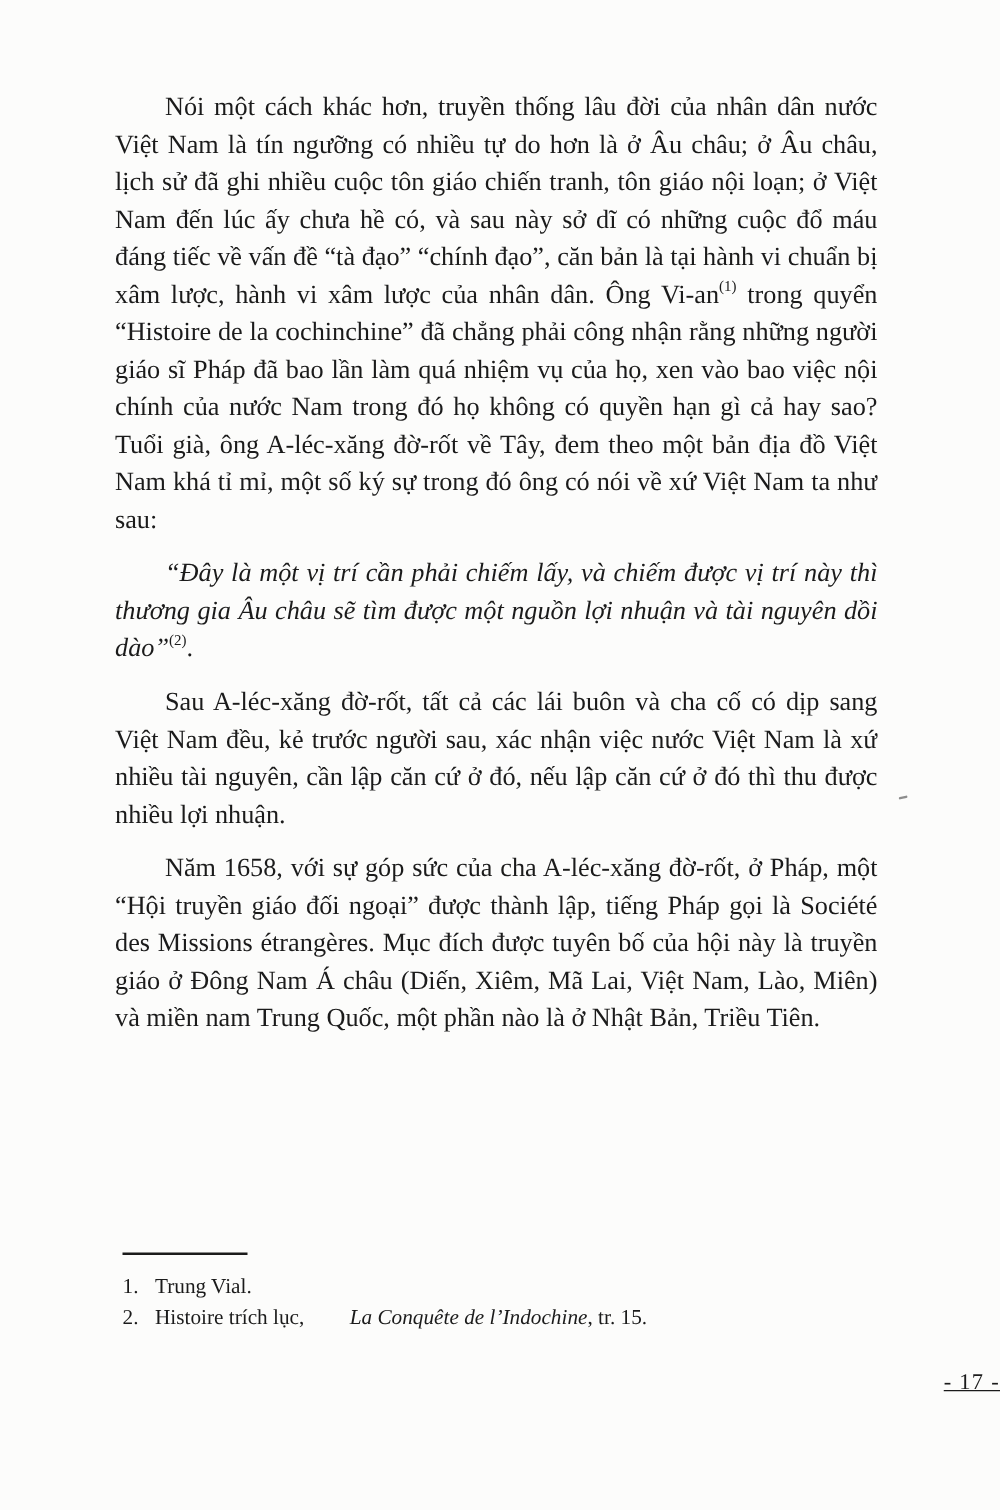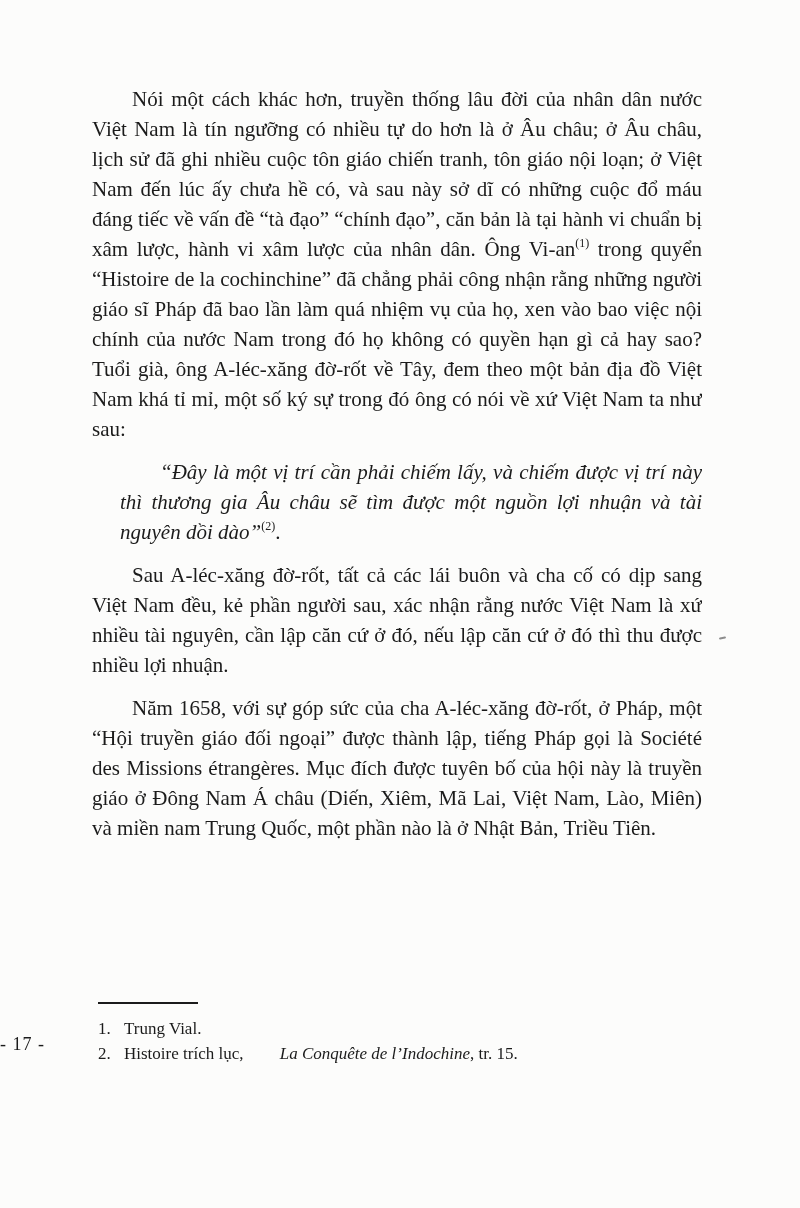--- a/index.html
+++ b/index.html
@@ -11,35 +11,34 @@
     height: 1208px;
     position: relative;
     overflow: hidden;
     background: #fcfcfb;
     color: #1b1b1b;
     font-family: "Liberation Serif", "DejaVu Serif", serif;
   }
   .text-block {
     position: absolute;
     left: 92px;
-    top: 84px;
+    top: 70px;
     width: 610px;
     height: 932px;
     font-size: 21px;
     line-height: 30px;
     text-align: justify;
     overflow: hidden;
   }
   .par {
     margin: 0 0 13px 0;
     text-indent: 40px;
   }
   .par.quote {
     font-style: italic;
-    margin-left: 28px;
   }
   .quote .roman {
     font-style: normal;
   }
   sup.fnref {
     font-size: 12px;
     line-height: 0;
     position: relative;
     top: -1px;
     vertical-align: super;
@@ -66,26 +65,27 @@
   }
   .fn-marker {
     flex: 0 0 26px;
   }
   .fn-text em {
     font-style: italic;
     margin-left: 32px;
   }
   .page-number {
     position: absolute;
-    top: 1034px;
+    top: 1095px;
     left: 0;
     width: 100%;
-    text-align: left;
+    text-align: right;
     font-size: 18px;
     letter-spacing: 1px;
+    text-decoration: underline;
   }
   .scan-artifact {
     position: absolute;
     left: 719px;
     top: 637px;
     width: 7px;
     height: 2px;
     background: #8d8d8d;
     border-radius: 1px;
     transform: rotate(-12deg);
@@ -93,21 +93,21 @@
 </style>
 </head>
 <body>
 
 <main class="text-block">
 
   <p class="par"><span>Nói một cách khác hơn, truyền thống lâu đời của nhân dân nước Việt Nam là tín ngưỡng có nhiều tự do hơn là ở Âu châu; ở Âu châu, lịch sử đã ghi nhiều cuộc tôn giáo chiến tranh, tôn giáo nội loạn; ở Việt Nam đến lúc ấy chưa hề có, và sau này sở dĩ có những cuộc đổ máu đáng tiếc về vấn đề “tà đạo” “chính đạo”, căn bản là tại hành vi chuẩn bị xâm lược, hành vi xâm lược của nhân dân. Ông Vi-an</span><sup class="fnref">(1)</sup><span> trong quyển “Histoire de la cochinchine” đã chẳng phải công nhận rằng những người giáo sĩ Pháp đã bao lần làm quá nhiệm vụ của họ, xen vào bao việc nội chính của nước Nam trong đó họ không có quyền hạn gì cả hay sao? Tuổi già, ông A-léc-xăng đờ-rốt về Tây, đem theo một bản địa đồ Việt Nam khá tỉ mỉ, một số ký sự trong đó ông có nói về xứ Việt Nam ta như sau:</span></p>
 
   <p class="par quote"><span>“Đây là một vị trí cần phải chiếm lấy, và chiếm được vị trí này thì thương gia Âu châu sẽ tìm được một nguồn lợi nhuận và tài nguyên dồi dào”</span><sup class="fnref">(2)</sup><span class="roman">.</span></p>
 
-  <p class="par">Sau A-léc-xăng đờ-rốt, tất cả các lái buôn và cha cố có dịp sang Việt Nam đều, kẻ phần người sau, xác nhận rằng nước Việt Nam là xứ nhiều tài nguyên, cần lập căn cứ ở đó, nếu lập căn cứ ở đó thì thu được nhiều lợi nhuận.</p>
+  <p class="par">Sau A-léc-xăng đờ-rốt, tất cả các lái buôn và cha cố có dịp sang Việt Nam đều, kẻ trước người sau, xác nhận việc nước Việt Nam là xứ nhiều tài nguyên, cần lập căn cứ ở đó, nếu lập căn cứ ở đó thì thu được nhiều lợi nhuận.</p>
 
 
   <p class="par">Năm 1658, với sự góp sức của cha A-léc-xăng đờ-rốt, ở Pháp, một “Hội truyền giáo đối ngoại” được thành lập, tiếng Pháp gọi là Société des Missions étrangères. Mục đích được tuyên bố của hội này là truyền giáo ở Đông Nam Á châu (Diến, Xiêm, Mã Lai, Việt Nam, Lào, Miên) và miền nam Trung Quốc, một phần nào là ở Nhật Bản, Triều Tiên.</p>
 
 </main>
 
 <section class="footnotes">
   <div class="fn-rule"></div>
 
   <div class="fn-row">

